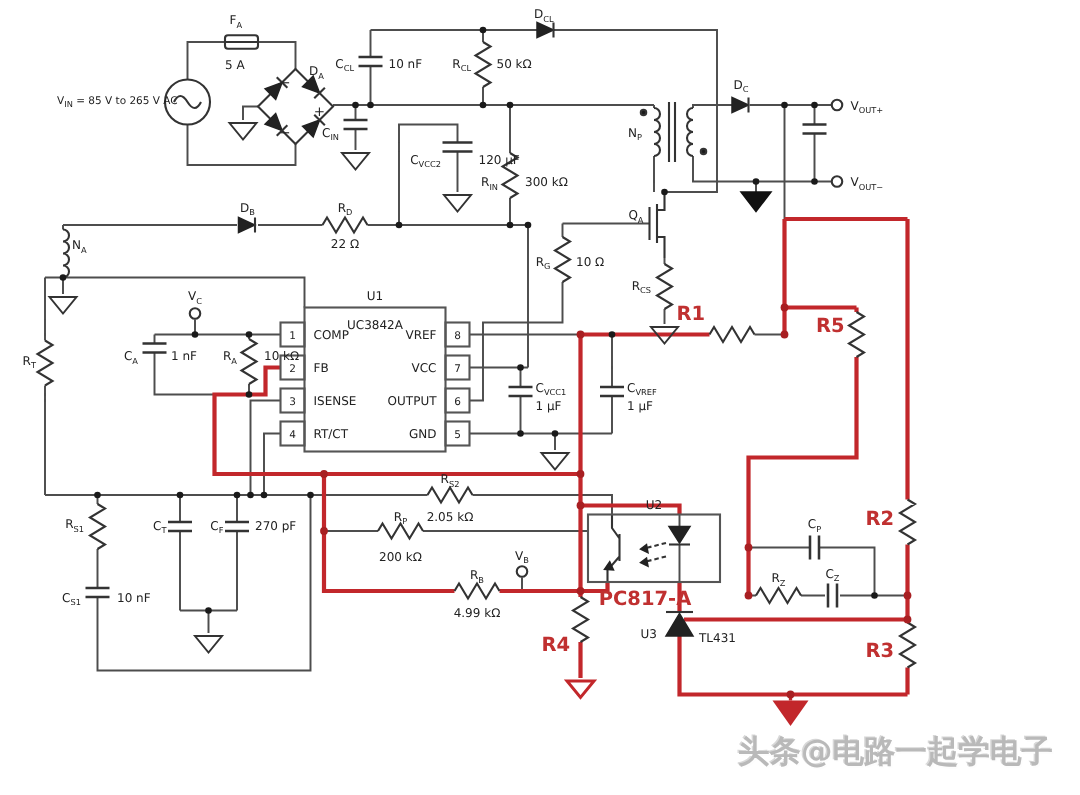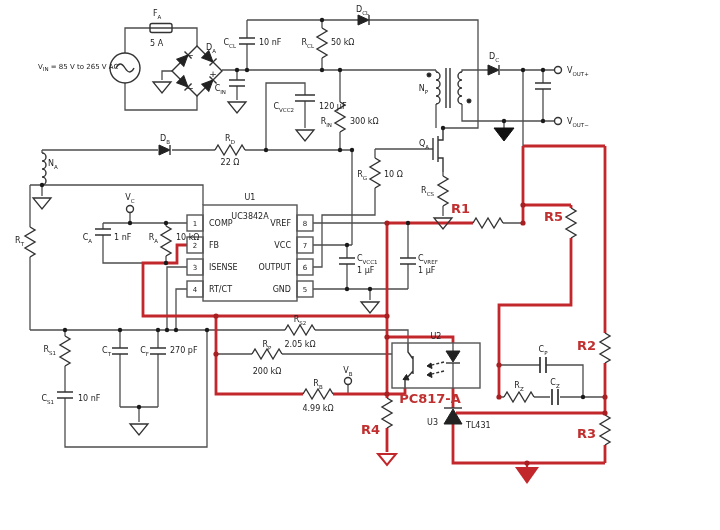--- a/index.html
+++ b/index.html
@@ -349,13 +349,14 @@
     <text class="t8" x="466" y="428">TL431</text>
 
     <text class="rl" x="470" y="213" text-anchor="end">R1</text>
     <text class="rl" x="563" y="221" text-anchor="end">R5</text>
     <text class="rl" x="596" y="350" text-anchor="end">R2</text>
     <text class="rl" x="596" y="438" text-anchor="end">R3</text>
     <text class="rl" x="380" y="434" text-anchor="end">R4</text>
   </g>
 </svg>
 
+<div id="wm">头条@电路一起学电子</div>
 </div>
 
 </body></html>

